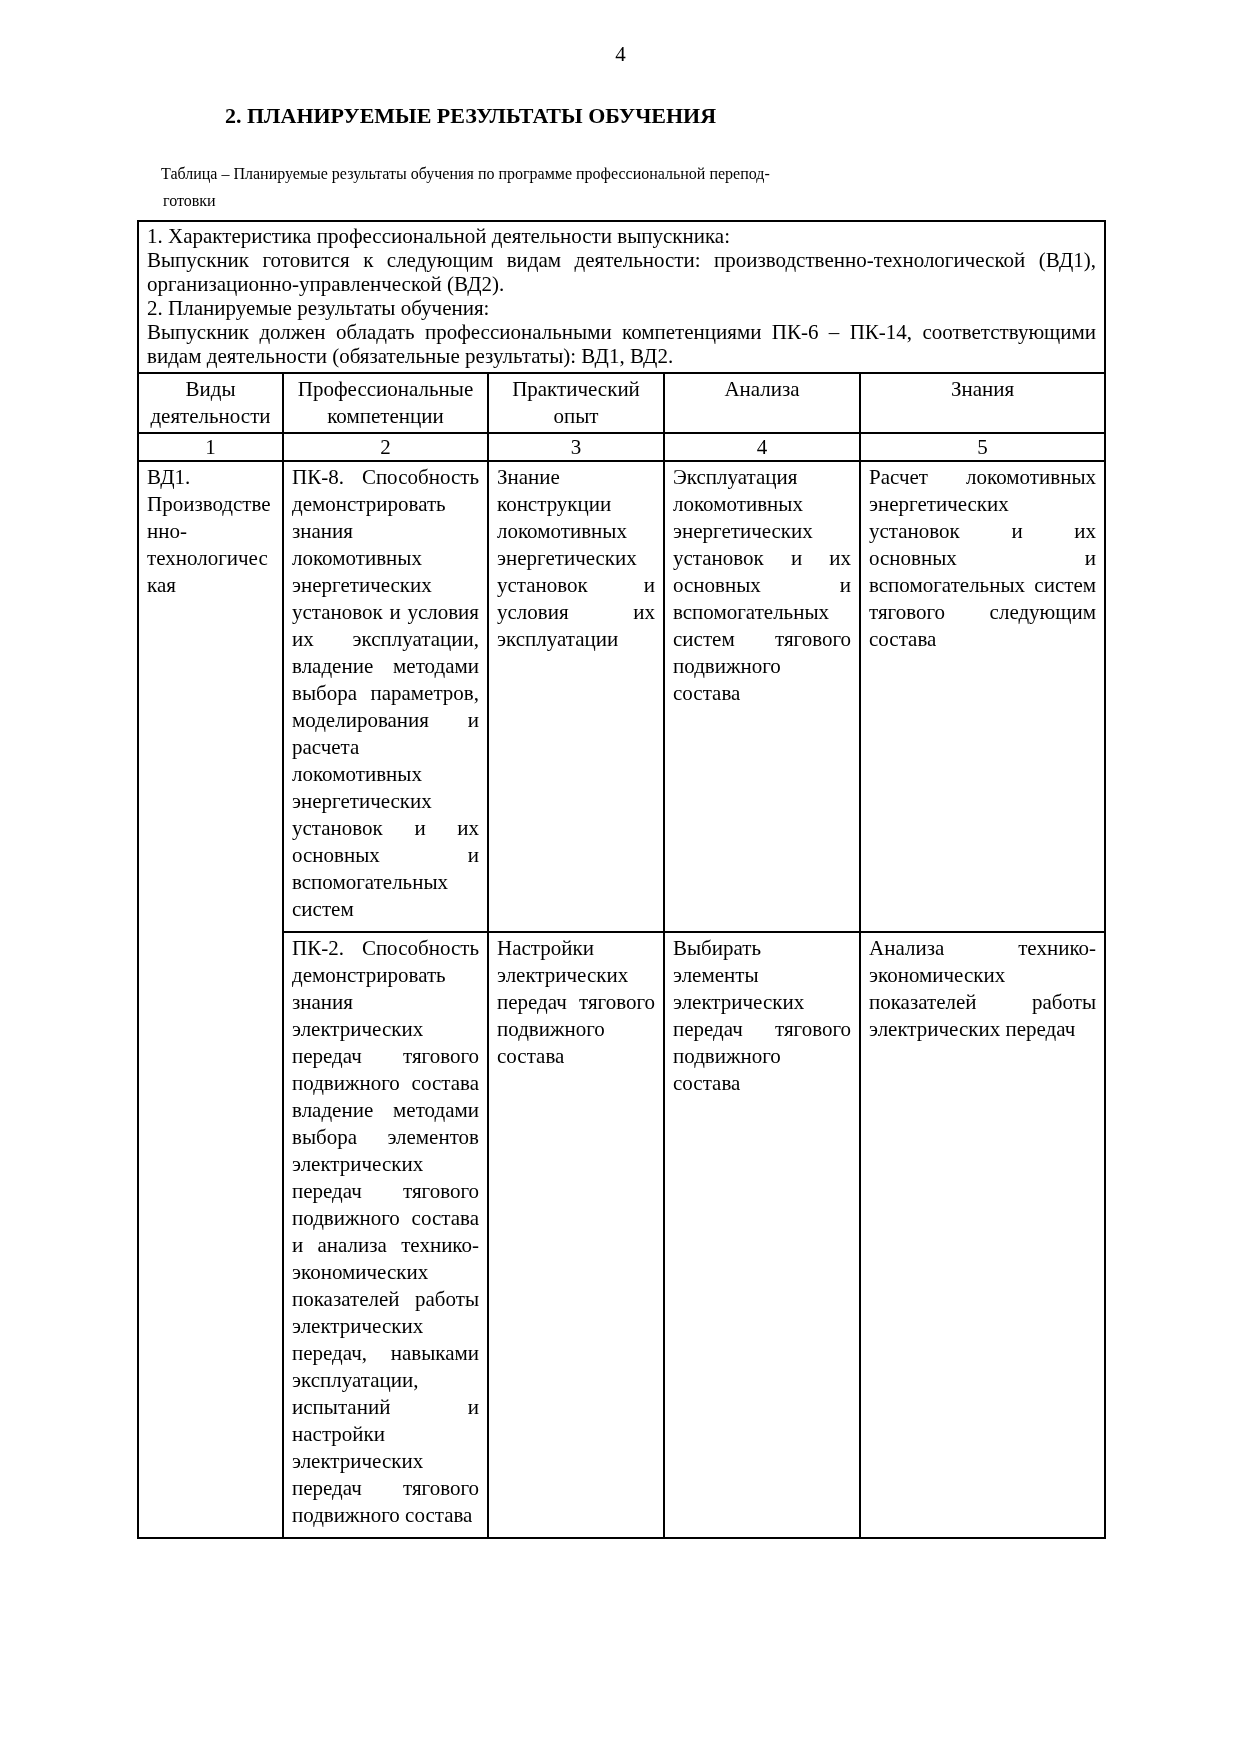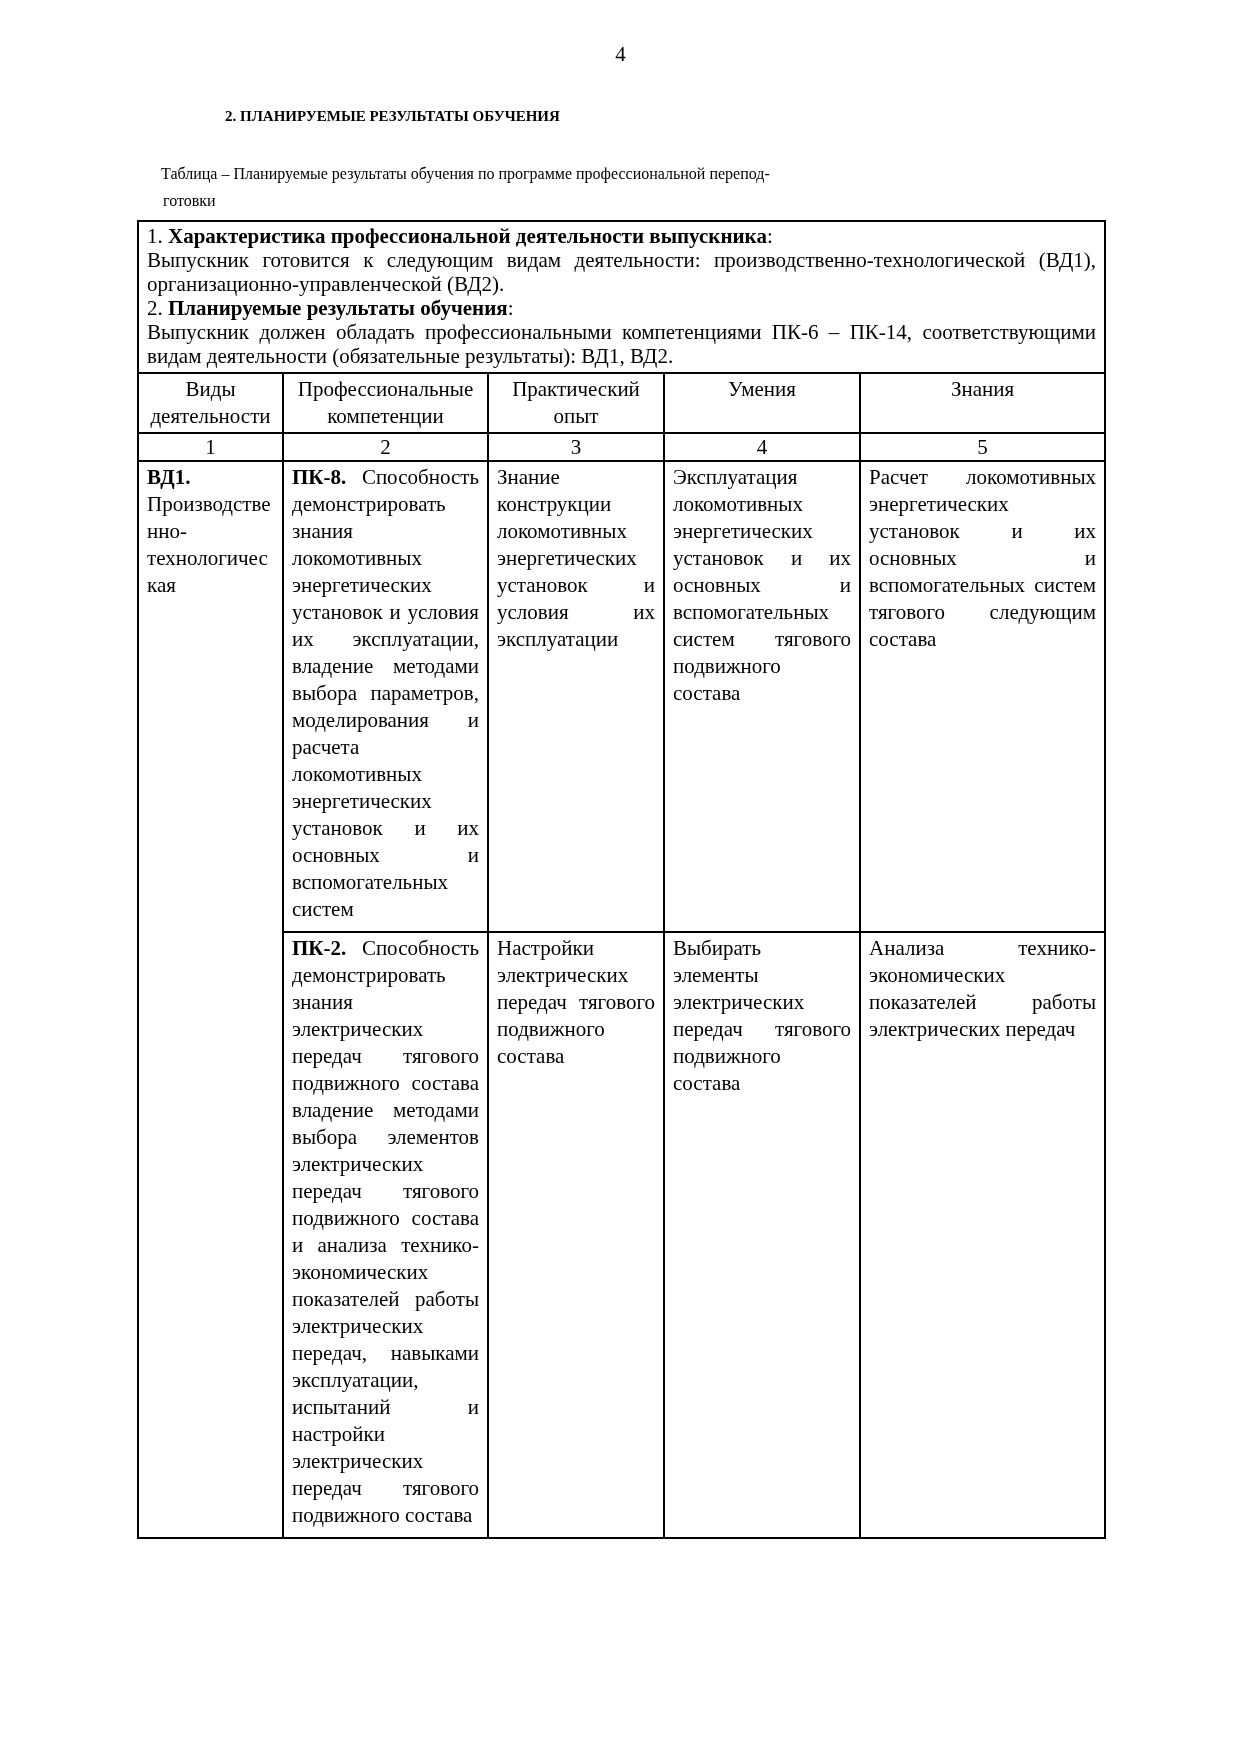--- a/index.html
+++ b/index.html
@@ -16,21 +16,21 @@
     background: #ffffff;
     padding: 42px 137px 0 137px;
   }
   .page-number {
     text-align: center;
     font-size: 21px;
     line-height: 24px;
   }
   .heading {
     margin-top: 36px;
-    font-size: 15px;
+    font-size: 22px;
     font-weight: bold;
     text-indent: 88px;
     line-height: 28px;
   }
   .caption {
     margin-top: 30px;
     font-size: 16px;
     line-height: 27px;
     text-indent: 24px;
     text-align: left;
@@ -64,21 +64,21 @@
     line-height: 26px;
   }
   td.cell {
     padding: 2px 8px 8px 8px;
     line-height: 27px;
     text-align: justify;
     overflow-wrap: break-word;
     word-wrap: break-word;
     hyphens: auto;
   }
-  b { font-weight: bold; }
+  b { font-weight: normal; }
 </style>
 </head>
 <body>
 
 <div class="page">
 
   <div class="page-number">4</div>
 
   <div class="heading">2. ПЛАНИРУЕМЫЕ РЕЗУЛЬТАТЫ ОБУЧЕНИЯ</div>
 
@@ -98,21 +98,21 @@
           <p><span>1. </span><b>Характеристика профессиональной деятельности выпускника</b><span>:</span></p>
           <p>Выпускник готовится к следующим видам деятельности: производственно-технологической (ВД1), организационно-управленческой (ВД2).</p>
           <p><span>2. </span><b>Планируемые результаты обучения</b><span>:</span></p>
           <p>Выпускник должен обладать профессиональными компетенциями ПК-6 – ПК-14, соответствующими видам деятельности (обязательные результаты): ВД1, ВД2.</p>
         </td>
       </tr>
       <tr>
         <td class="hdr">Виды деятельности</td>
         <td class="hdr">Профессиональные компетенции</td>
         <td class="hdr">Практический опыт</td>
-        <td class="hdr">Умения</td>
+        <td class="hdr">Анализа</td>
         <td class="hdr">Знания</td>
       </tr>
       <tr>
         <td class="numcell">1</td>
         <td class="numcell">2</td>
         <td class="numcell">3</td>
         <td class="numcell">4</td>
         <td class="numcell">5</td>
       </tr>
       <tr>

